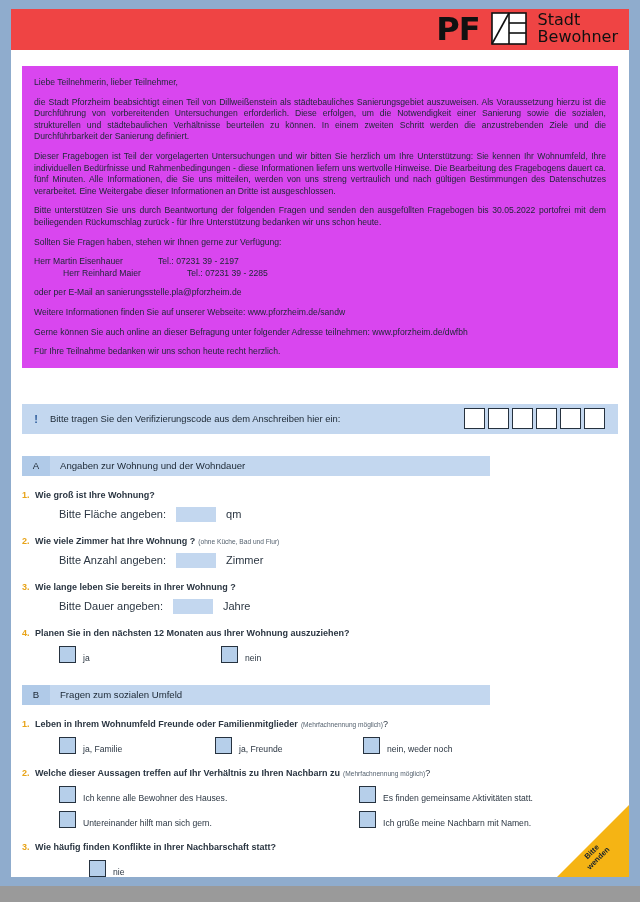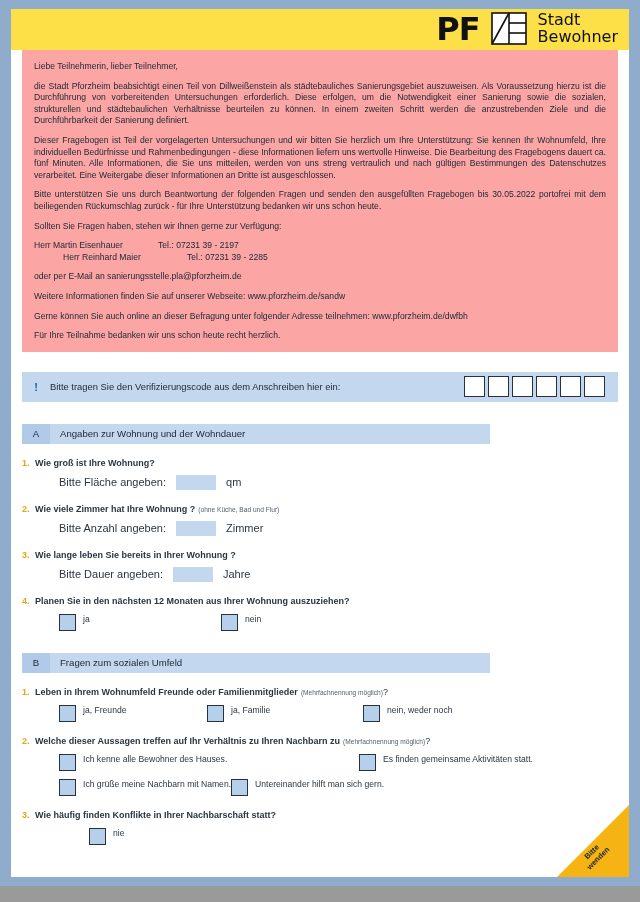--- a/index.html
+++ b/index.html
@@ -39,21 +39,21 @@
     top: 886px;
     width: 640px;
     height: 16px;
     background: #9a9a9a;
   }
 
   
   .header {
     position: relative;
     height: 41px;
-    background: #fde047;
+    background: #ef4444;
   }
   .logo {
     position: absolute;
     right: 11px;
     top: 3px;
     display: flex;
     align-items: center;
     gap: 11px;
   }
   .logo-pf {
@@ -67,22 +67,22 @@
   .logo-mark { display:block; }
   .logo-city {
     font-family: "DejaVu Sans", sans-serif;
     font-size: 16px;
     line-height: 16.5px;
     color: #111111;
   }
 
   
   .intro {
-    margin: 0 11px;
-    background: #fca5a5;
+    margin: 16px 11px;
+    background: #d946ef;
     padding: 11px 12px 10px 12px;
     box-sizing: border-box;
   }
   .intro p {
     margin: 0 0 8px 0;
     font-size: 8.6px;
     line-height: 11.6px;
     color: #1b2733;
     text-align: justify;
   }
@@ -207,21 +207,21 @@
     margin-left: 37px;
     position: relative;
   }
   .opt-row {
     display: flex;
     margin-bottom: 8px;
   }
   .opt-row:last-child { margin-bottom: 0; }
   .opt {
     display: flex;
-    align-items: flex-start;
+    align-items: flex-end;
     font-size: 8.6px;
     color: #2b3642;
   }
   .cb {
     width: 17px;
     height: 17px;
     background: #b6cfea;
     border: 1.6px solid #26323f;
     box-sizing: border-box;
     flex: none;
@@ -392,27 +392,27 @@
     <div class="qblock">
 
       <div class="question">
         <span class="qnum">1.</span>
         <span class="qtext">Leben in Ihrem Wohnumfeld Freunde oder Familienmitglieder</span>
         <span class="qhint">(Mehrfachnennung möglich)</span>
         <span class="qhint-tail">?</span>
       </div>
       <div class="options">
         <div class="opt-row">
+          <div class="opt w-b1-2">
+            <span class="cb"></span>
+            <span>ja, Familie</span>
+          </div>
           <div class="opt w-b1-1">
             <span class="cb"></span>
             <span>ja, Freunde</span>
-          </div>
-          <div class="opt w-b1-2">
-            <span class="cb"></span>
-            <span>ja, Familie</span>
           </div>
           <div class="opt">
             <span class="cb"></span>
             <span>nein, weder noch</span>
           </div>
         </div>
       </div>
 
       <div class="question">
         <span class="qnum">2.</span>
@@ -425,27 +425,27 @@
           <div class="opt w-b2-1">
             <span class="cb"></span>
             <span>Ich kenne alle Bewohner des Hauses.</span>
           </div>
           <div class="opt">
             <span class="cb"></span>
             <span>Es finden gemeinsame Aktivitäten statt.</span>
           </div>
         </div>
         <div class="opt-row">
+          <div class="opt w-b2-1">
+            <span class="cb"></span>
+            <span>Untereinander hilft man sich gern.</span>
+          </div>
           <div class="opt">
             <span class="cb"></span>
             <span>Ich grüße meine Nachbarn mit Namen.</span>
-          </div>
-          <div class="opt w-b2-1">
-            <span class="cb"></span>
-            <span>Untereinander hilft man sich gern.</span>
           </div>
         </div>
       </div>
 
       <div class="question">
         <span class="qnum">3.</span>
         <span class="qtext">Wie häufig finden Konflikte in Ihrer Nachbarschaft statt?</span>
       </div>
       <div class="options">
         <div class="opt-row">

